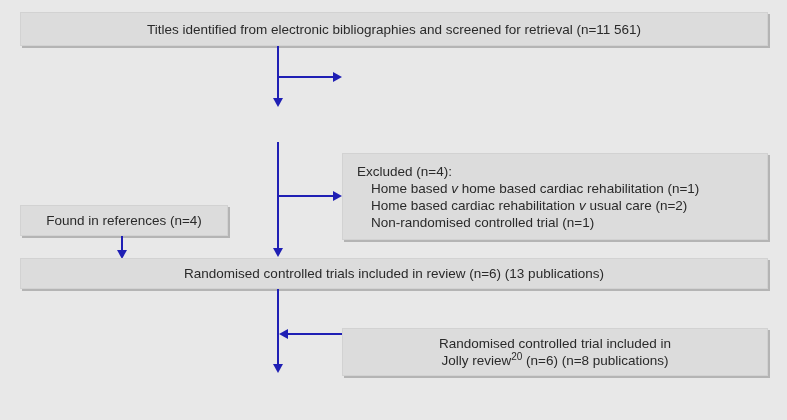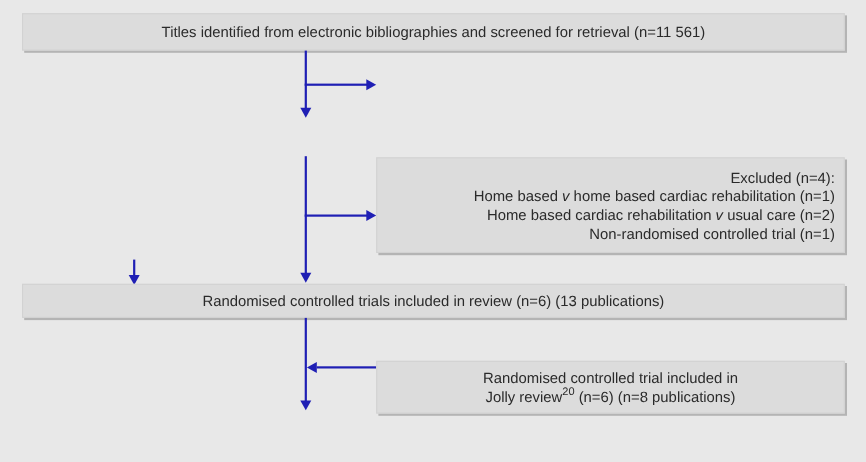--- a/index.html
+++ b/index.html
@@ -110,29 +110,32 @@
   <div class="arrow-right" style="left:333px; top:72px;"></div>
 
 
 
   <div class="vline" style="left:277px; top:142px; height:108px;"></div>
   <div class="arrow-down" style="left:273px; top:248px;"></div>
 
   <div class="hline" style="left:277px; top:195px; width:58px;"></div>
   <div class="arrow-right" style="left:333px; top:191px;"></div>
 
-  <div class="box left-align" style="left:342px; top:143px; width:426px; height:87px; padding-left:14px;text-align:right;">
+  <div class="box left-align" style="left:342px; top:153px; width:426px; height:87px; padding-left:14px;">
     <div class="lines">
       <span class="flush">Excluded (n=4):</span>
       <span class="indent"><span>Home based </span><em class="v">v</em><span> home based cardiac rehabilitation (n=1)</span></span>
       <span class="indent"><span>Home based cardiac rehabilitation </span><em class="v">v</em><span> usual care (n=2)</span></span>
       <span class="indent">Non-randomised controlled trial (n=1)</span>
     </div>
   </div>
 
+  <div class="box" style="left:20px; top:205px; width:208px; height:31px;">
+    <span>Found in references (n=4)</span>
+  </div>
 
   <div class="vline" style="left:121px; top:236px; height:16px;"></div>
   <div class="arrow-down" style="left:117px; top:250px;"></div>
 
   <div class="box" style="left:20px; top:258px; width:748px; height:31px;">
     <span>Randomised controlled trials included in review (n=6) (13 publications)</span>
   </div>
 
   <div class="vline" style="left:277px; top:289px; height:78px;"></div>
   <div class="arrow-down" style="left:273px; top:364px;"></div>

